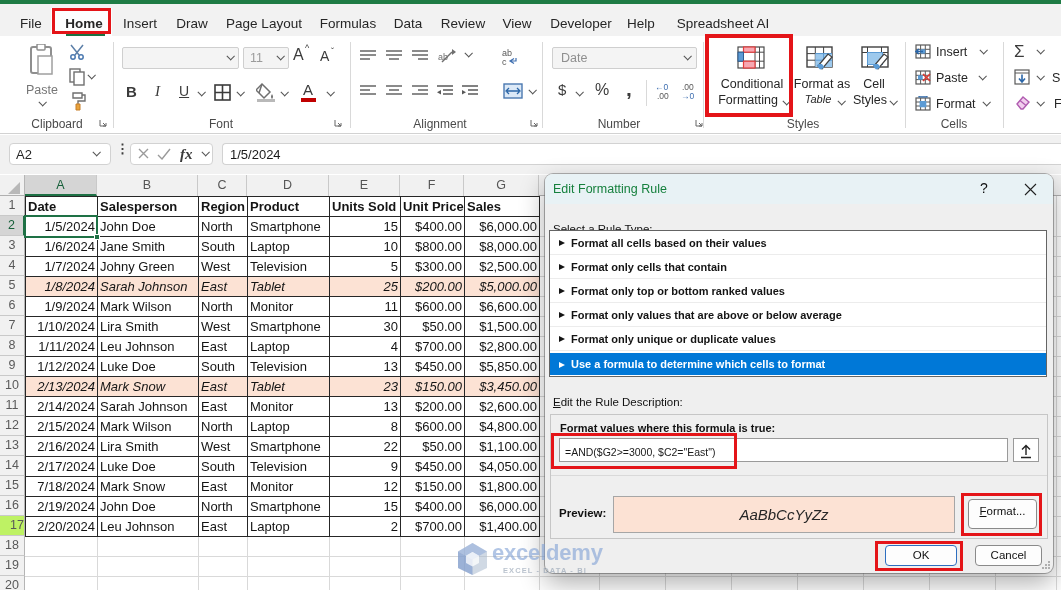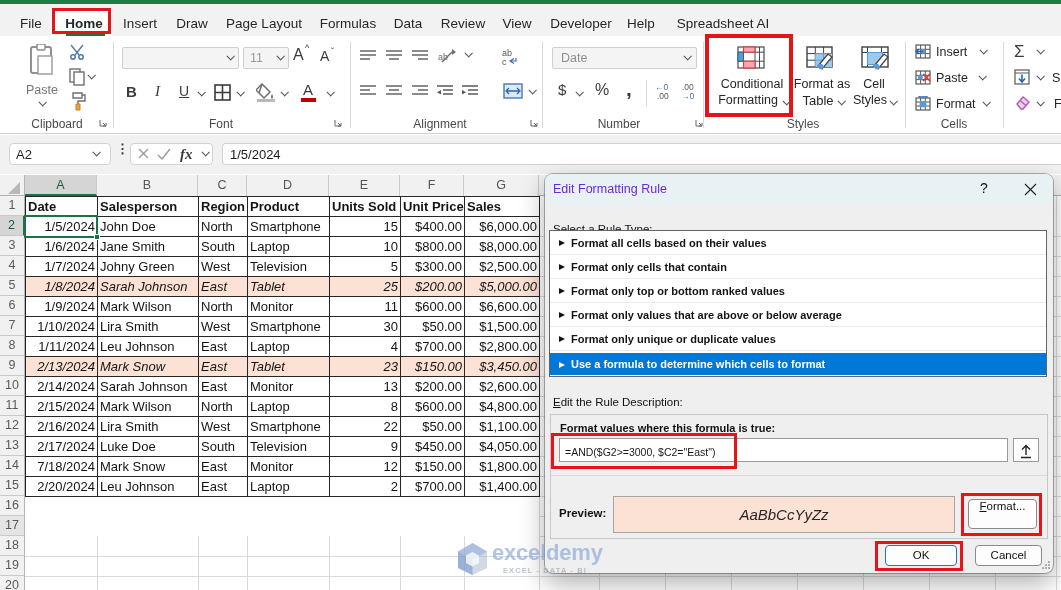--- a/index.html
+++ b/index.html
@@ -8,21 +8,21 @@
 .ctr{transform:translateX(-50%);}
 .chv{display:inline-block;width:7px;height:7px;position:absolute;}
 .chv:before{content:"";display:block;width:5px;height:5px;border-right:1.3px solid #555;border-bottom:1.3px solid #555;transform:rotate(45deg) translate(0px,-1px);}
 .glabel{font-size:12px;color:#4a4a4a;}
 .rb3{border:3px solid #e41418;z-index:60;}
 .rb4{border:4px solid #e41418;z-index:60;}
 .li{position:absolute;left:0;width:496px;height:24px;font-size:11px;font-weight:600;color:#141414;padding:6px 0 0 21px;border-bottom:1px solid #ececec;}
 .li.sel{background:#0078d7;color:#fff;height:22px;border-bottom:none;padding-top:5px;}
 .arr{position:absolute;left:9px;top:9px;width:0;height:0;border-left:6px solid #141414;border-top:3.5px solid transparent;border-bottom:3.5px solid transparent;}
 .arr.w{border-left-color:#fff;}
-.btn{background:#fdfdfd;border:1px solid #8a8a8a;border-radius:4px;font-size:11.5px;color:#111;text-align:center;}
+.btn{background:#fdfdfd;border:1px solid #8a8a8a;border-radius:4px;font-size:11.5px;color:#111;text-align:center;padding-top:5px;}
 .gline{background:#d9d9d9;}
 #grid{left:25px;top:22px;width:514px;border-collapse:collapse;table-layout:fixed;font-size:13px;color:#141414;}
 #grid td{border:1px solid #262626;height:20px;padding:0 2px;white-space:nowrap;overflow:hidden;}
 #grid tr.hd td{font-weight:bold;}
 #grid td.r{text-align:right;}
 #grid tr.pk td{background:#fce2d4;font-style:italic;}
 #grid td:nth-child(1){width:72px;}
 #grid td:nth-child(2){width:101px;}
 #grid td:nth-child(3){width:49px;}
 #grid td:nth-child(4){width:82px;}
@@ -205,21 +205,21 @@
  <div class="chv" style="left:783px;top:63px;"></div>
  <svg class="ab" style="left:806px;top:10px;" width="28" height="24" viewBox="0 0 28 24">
    <rect x="1" y="1" width="25" height="20" fill="#fff" stroke="#404040" stroke-width="1.4"></rect>
    <path d="M1,7.6 h25 M1,14.2 h25 M9.3,1 v20 M17.6,1 v20" stroke="#404040" stroke-width="1"></path>
    <rect x="9.3" y="7.6" width="16.7" height="13.4" fill="#9dc9ed"></rect>
    <path d="M9.3,7.6 h16.7 M9.3,14.2 h16.7 M17.6,7.6 v13.4" stroke="#5b9bd5" stroke-width="1"></path>
    <path d="M12,20 L22,8 l4,3 -10,12 z" fill="#fff" stroke="#404040" stroke-width="1.2"></path>
    <path d="M14,23.5 q-4,-3.5 -2,-5.5 l4,0 2,2.5 q0,2 -4,3 z" fill="#5b9bd5"></path>
  </svg>
  <span class="ab ctr" style="left:822px;top:41px;font-size:12.5px;color:#262626;">Format as</span>
- <span class="ab ctr" style="left:818px;top:57px;font-size:13px;color:#262626;">Table</span>
+ <span class="ab ctr" style="left:818px;top:57px;font-size:11px;color:#262626;font-style:italic;">Table</span>
  <div class="chv" style="left:838px;top:63px;"></div>
  <svg class="ab" style="left:861px;top:10px;" width="28" height="24" viewBox="0 0 28 24">
    <rect x="1" y="1" width="26" height="20" fill="#fff" stroke="#404040" stroke-width="1.4"></rect>
    <path d="M1,6.5 h26 M6.5,1 v20 M20.5,1 v5.5" stroke="#404040" stroke-width="1"></path>
    <rect x="6.5" y="6.5" width="15" height="12" fill="#9dc9ed" stroke="#5b9bd5" stroke-width="1"></rect>
    <path d="M13,20 L23,8 l4,3 -10,12 z" fill="#fff" stroke="#404040" stroke-width="1.2"></path>
    <path d="M15,23.5 q-4,-3.5 -2,-5.5 l4,0 2,2.5 q0,2 -4,3 z" fill="#5b9bd5"></path>
  </svg>
  <span class="ab ctr" style="left:874px;top:41px;font-size:12.5px;color:#262626;">Cell</span>
  <span class="ab ctr" style="left:870px;top:57px;font-size:12.5px;color:#262626;">Styles</span>
@@ -304,21 +304,21 @@
  <div class="ab" style="left:0;top:142px;width:25px;height:20px;background:#f1f1f1;border-right:1px solid #b5b5b5;border-bottom:1px solid #c9c9c9;color:#595959;font-size:12.5px;text-align:center;padding-top:2px;">7</div>
  <div class="ab" style="left:0;top:162px;width:25px;height:20px;background:#f1f1f1;border-right:1px solid #b5b5b5;border-bottom:1px solid #c9c9c9;color:#595959;font-size:12.5px;text-align:center;padding-top:2px;">8</div>
  <div class="ab" style="left:0;top:182px;width:25px;height:20px;background:#f1f1f1;border-right:1px solid #b5b5b5;border-bottom:1px solid #c9c9c9;color:#595959;font-size:12.5px;text-align:center;padding-top:2px;">9</div>
  <div class="ab" style="left:0;top:202px;width:25px;height:20px;background:#f1f1f1;border-right:1px solid #b5b5b5;border-bottom:1px solid #c9c9c9;color:#595959;font-size:12.5px;text-align:center;padding-top:2px;">10</div>
  <div class="ab" style="left:0;top:222px;width:25px;height:20px;background:#f1f1f1;border-right:1px solid #b5b5b5;border-bottom:1px solid #c9c9c9;color:#595959;font-size:12.5px;text-align:center;padding-top:2px;">11</div>
  <div class="ab" style="left:0;top:242px;width:25px;height:20px;background:#f1f1f1;border-right:1px solid #b5b5b5;border-bottom:1px solid #c9c9c9;color:#595959;font-size:12.5px;text-align:center;padding-top:2px;">12</div>
  <div class="ab" style="left:0;top:262px;width:25px;height:20px;background:#f1f1f1;border-right:1px solid #b5b5b5;border-bottom:1px solid #c9c9c9;color:#595959;font-size:12.5px;text-align:center;padding-top:2px;">13</div>
  <div class="ab" style="left:0;top:282px;width:25px;height:20px;background:#f1f1f1;border-right:1px solid #b5b5b5;border-bottom:1px solid #c9c9c9;color:#595959;font-size:12.5px;text-align:center;padding-top:2px;">14</div>
  <div class="ab" style="left:0;top:302px;width:25px;height:20px;background:#f1f1f1;border-right:1px solid #b5b5b5;border-bottom:1px solid #c9c9c9;color:#595959;font-size:12.5px;text-align:center;padding-top:2px;">15</div>
  <div class="ab" style="left:0;top:322px;width:25px;height:20px;background:#f1f1f1;border-right:1px solid #b5b5b5;border-bottom:1px solid #c9c9c9;color:#595959;font-size:12.5px;text-align:center;padding-top:2px;">16</div>
- <div class="ab" style="left:0;top:342px;width:25px;height:20px;background:#e5e5e5;border-right:1px solid #b5b5b5;border-bottom:1px solid #c9c9c9;color:#595959;font-size:12.5px;text-align:center;padding-top:2px;">17</div>
+ <div class="ab" style="left:0;top:342px;width:25px;height:20px;background:#bef264;border-right:1px solid #b5b5b5;border-bottom:1px solid #c9c9c9;color:#595959;font-size:12.5px;text-align:right;padding-top:2px;">17</div>
  <div class="ab" style="left:0;top:362px;width:25px;height:20px;background:#f1f1f1;border-right:1px solid #b5b5b5;border-bottom:1px solid #c9c9c9;color:#595959;font-size:12.5px;text-align:center;padding-top:2px;">18</div>
  <div class="ab" style="left:0;top:382px;width:25px;height:20px;background:#f1f1f1;border-right:1px solid #b5b5b5;border-bottom:1px solid #c9c9c9;color:#595959;font-size:12.5px;text-align:center;padding-top:2px;">19</div>
  <div class="ab" style="left:0;top:402px;width:25px;height:20px;background:#f1f1f1;border-right:1px solid #b5b5b5;border-bottom:1px solid #c9c9c9;color:#595959;font-size:12.5px;text-align:center;padding-top:2px;">20</div>
  <div class="ab gline" style="left:97px;top:362px;width:1px;height:54px;"></div>
  <div class="ab gline" style="left:198px;top:362px;width:1px;height:54px;"></div>
  <div class="ab gline" style="left:247px;top:362px;width:1px;height:54px;"></div>
  <div class="ab gline" style="left:329px;top:362px;width:1px;height:54px;"></div>
  <div class="ab gline" style="left:400px;top:362px;width:1px;height:54px;"></div>
  <div class="ab gline" style="left:464px;top:362px;width:1px;height:54px;"></div>
  <div class="ab gline" style="left:539px;top:22px;width:1px;height:394px;"></div>
@@ -417,20 +417,29 @@
         </tr>
   <tr>
           <td class="r">1/11/2024</td>
           <td>Leu Johnson</td>
           <td>East</td>
           <td>Laptop</td>
           <td class="r">4</td>
           <td class="r">$700.00</td>
           <td class="r">$2,800.00</td>
         </tr>
+  <tr>
+          <td class="r">1/12/2024</td>
+          <td>Luke Doe</td>
+          <td>South</td>
+          <td>Television</td>
+          <td class="r">13</td>
+          <td class="r">$450.00</td>
+          <td class="r">$5,850.00</td>
+        </tr>
   <tr class="pk">
           <td class="r">2/13/2024</td>
           <td>Mark Snow</td>
           <td>East</td>
           <td>Tablet</td>
           <td class="r">23</td>
           <td class="r">$150.00</td>
           <td class="r">$3,450.00</td>
         </tr>
   <tr>
@@ -472,37 +481,46 @@
   <tr>
           <td class="r">7/18/2024</td>
           <td>Mark Snow</td>
           <td>East</td>
           <td>Monitor</td>
           <td class="r">12</td>
           <td class="r">$150.00</td>
           <td class="r">$1,800.00</td>
         </tr>
   <tr>
+          <td class="r">2/19/2024</td>
+          <td>John Doe</td>
+          <td>North</td>
+          <td>Smartphone</td>
+          <td class="r">15</td>
+          <td class="r">$400.00</td>
+          <td class="r">$6,000.00</td>
+        </tr>
+  <tr>
           <td class="r">2/20/2024</td>
           <td>Leu Johnson</td>
           <td>East</td>
           <td>Laptop</td>
           <td class="r">2</td>
           <td class="r">$700.00</td>
           <td class="r">$1,400.00</td>
         </tr>
  </tbody>
     </table>
  <div class="ab" style="left:24px;top:41px;width:74px;height:23px;border:2px solid #1e7145;z-index:5;"></div>
  <div class="ab" style="left:94px;top:60px;width:6px;height:6px;background:#1e7145;border:1px solid #fff;z-index:6;"></div>
 </div>
 
 <div id="dlg" class="ab" style="left:545px;top:174px;width:508px;height:399px;background:#efefef;border-radius:8px;box-shadow:0 10px 26px rgba(0,0,0,.32),0 0 0 1px rgba(120,120,120,.55);z-index:40;overflow:hidden;">
  <div class="ab" style="left:0;top:0;width:508px;height:30px;background:#e8f2f5;"></div>
- <span class="ab" style="left:8px;top:8px;font-size:12.5px;color:#6d28d9;">Edit Formatting Rule</span>
+ <span class="ab" style="left:8px;top:8px;font-size:12.5px;color:#15803d;">Edit Formatting Rule</span>
  <span class="ab" style="left:435px;top:6px;font-size:14px;color:#111;">?</span>
  <svg class="ab" style="left:479px;top:9px;" width="13" height="13">
       <path d="M1,1 L12,12 M12,1 L1,12" stroke="#222" stroke-width="1.1"></path>
     </svg>
  <span class="ab" style="left:8px;top:49px;font-size:11.5px;color:#111;"><u>S</u>elect a Rule Type:</span>
  <div class="ab" style="left:4px;top:56px;width:498px;height:147px;background:#fff;border:1px solid #646464;">
   <div class="li" style="top:0;"><span class="arr"></span>Format all cells based on their values</div>
   <div class="li" style="top:24px;"><span class="arr"></span>Format only cells that contain</div>
   <div class="li" style="top:48px;"><span class="arr"></span>Format only top or bottom ranked values</div>
   <div class="li" style="top:96px;"><span class="arr"></span>Format only unique or duplicate values</div>

